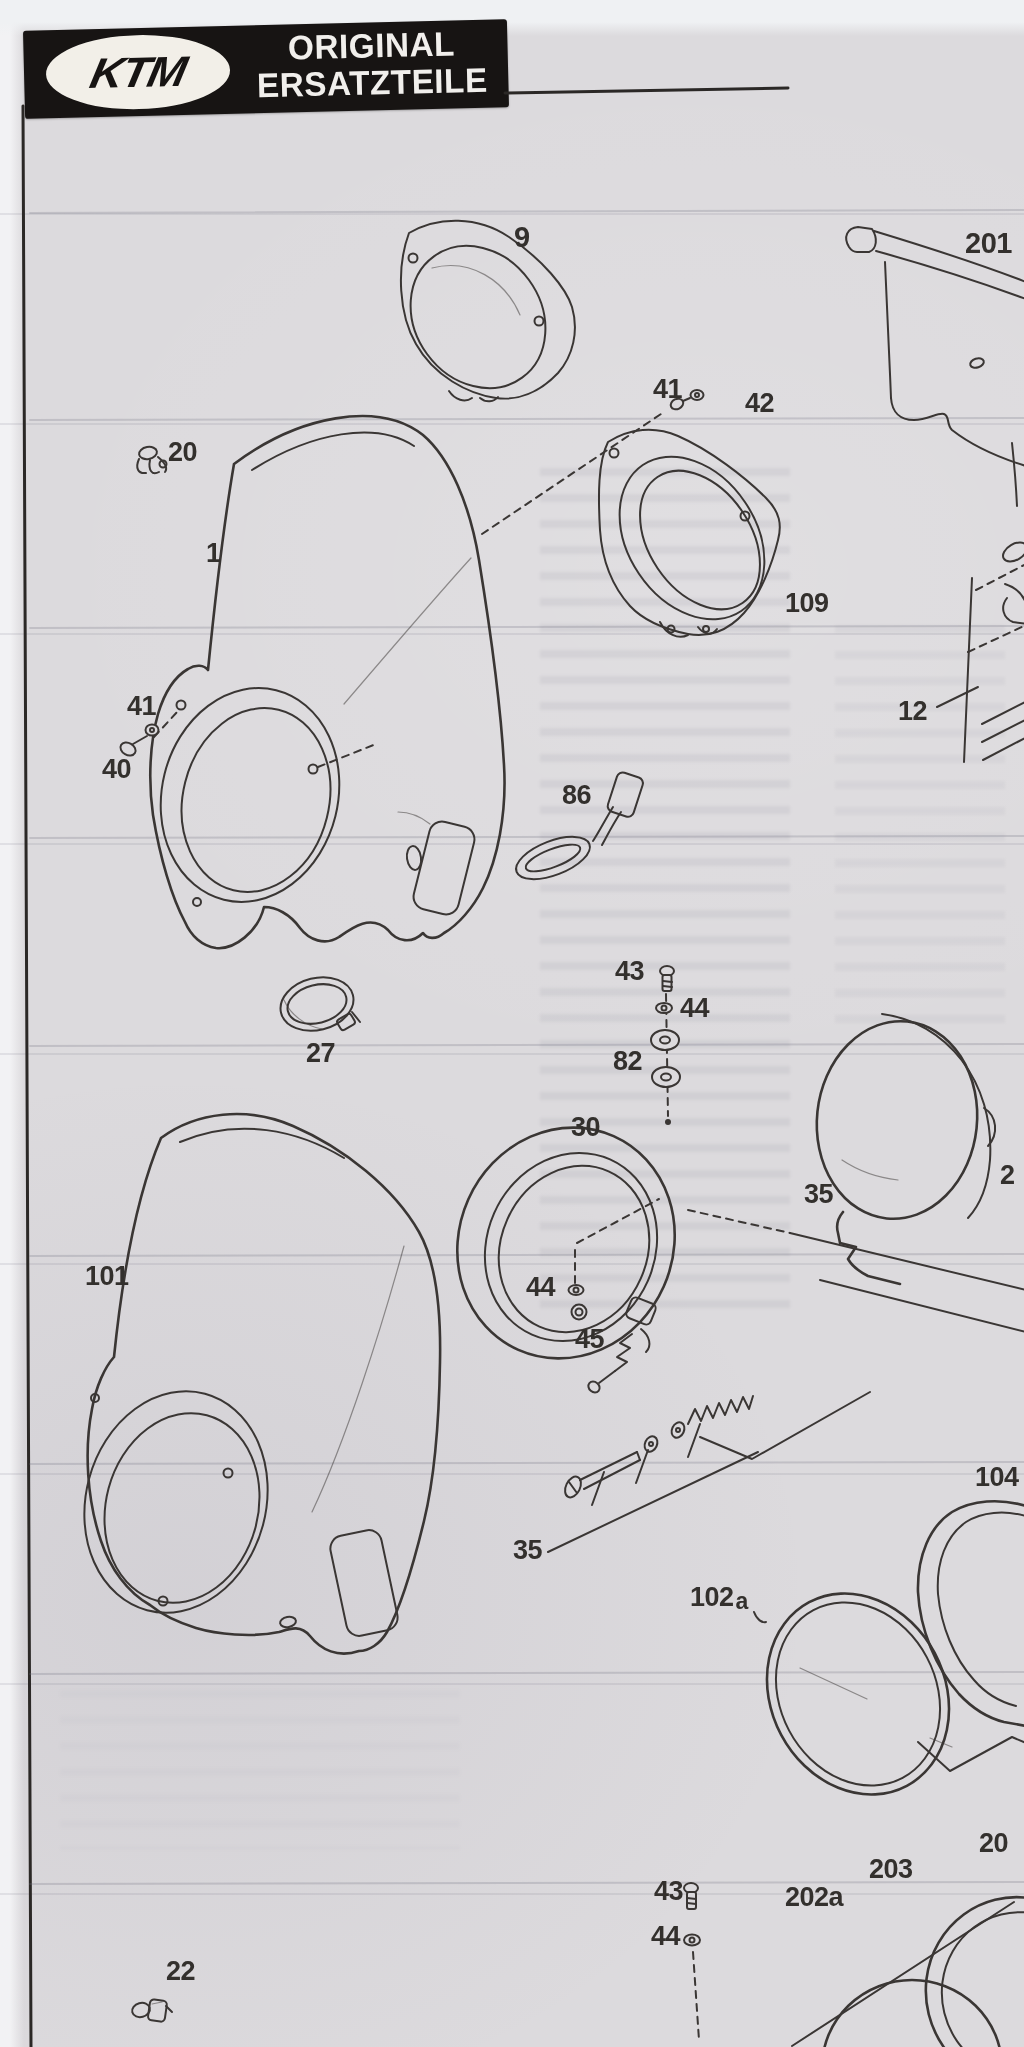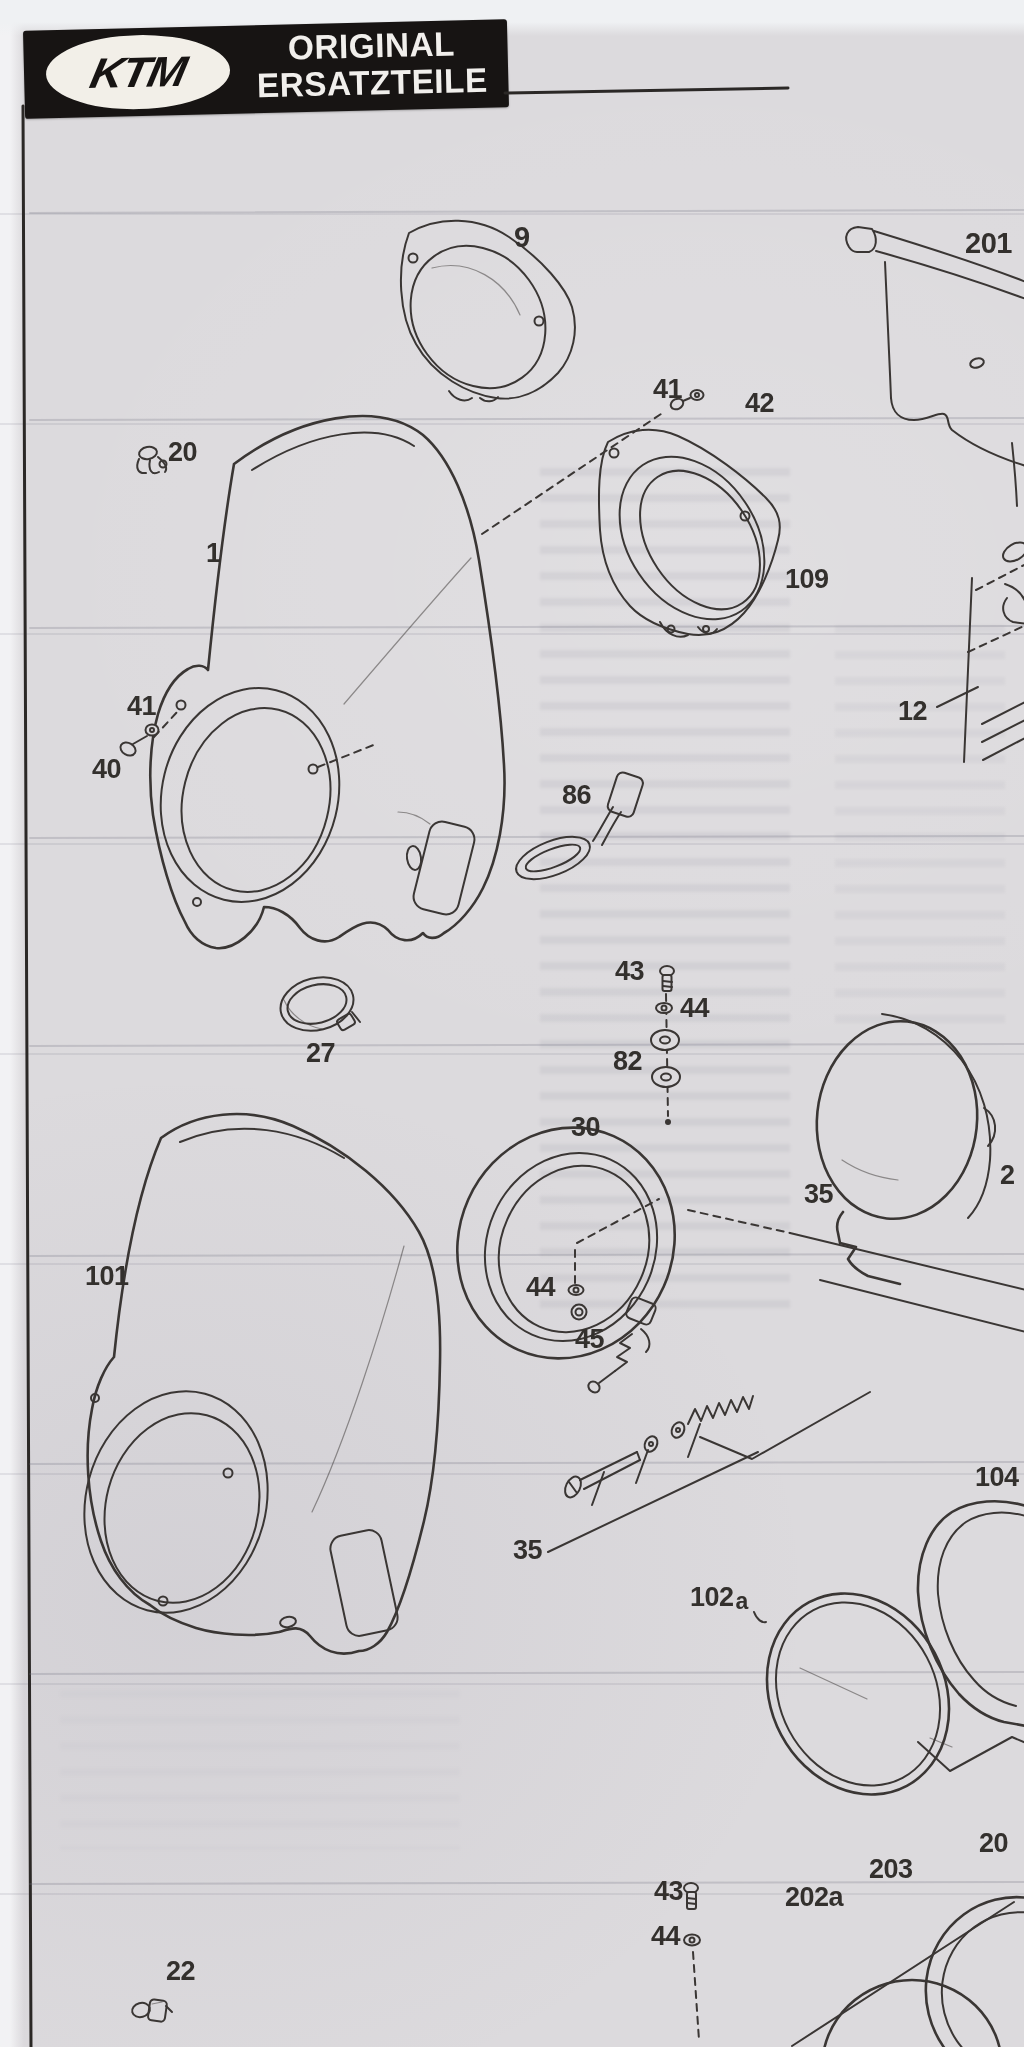--- a/index.html
+++ b/index.html
@@ -286,24 +286,24 @@
       <path class="thin" d="M 152,2004 L 162,2002"></path>
     </g>
   </svg>
 
   <div class="pl big" style="left:514px;top:221px;">9</div>
   <div class="pl big" style="left:953px;top:227px;margin-left:12px;">201</div>
   <div class="pl" style="left:653px;top:374px;">41</div>
   <div class="pl" style="left:711px;top:388px;margin-left:34px;">42</div>
   <div class="pl" style="left:168px;top:437px;">20</div>
   <div class="pl" style="left:206px;top:538px;">1</div>
-  <div class="pl" style="left:785px;top:564px;">109</div>
+  <div class="pl" style="left:785px;top:588px;">109</div>
   <div class="pl" style="left:898px;top:696px;">12</div>
   <div class="pl" style="left:127px;top:691px;">41</div>
-  <div class="pl" style="left:92px;top:754px;">40</div>
+  <div class="pl" style="left:102px;top:754px;">40</div>
   <div class="pl" style="left:562px;top:780px;">86</div>
   <div class="pl" style="left:306px;top:1038px;">27</div>
   <div class="pl" style="left:615px;top:956px;">43</div>
   <div class="pl" style="left:680px;top:993px;">44</div>
   <div class="pl" style="left:613px;top:1046px;">82</div>
   <div class="pl" style="left:571px;top:1112px;">30</div>
   <div class="pl" style="left:804px;top:1179px;">35</div>
   <div class="pl" style="left:1000px;top:1160px;">2</div>
   <div class="pl" style="left:85px;top:1261px;">101</div>
   <div class="pl" style="left:526px;top:1272px;">44</div>

